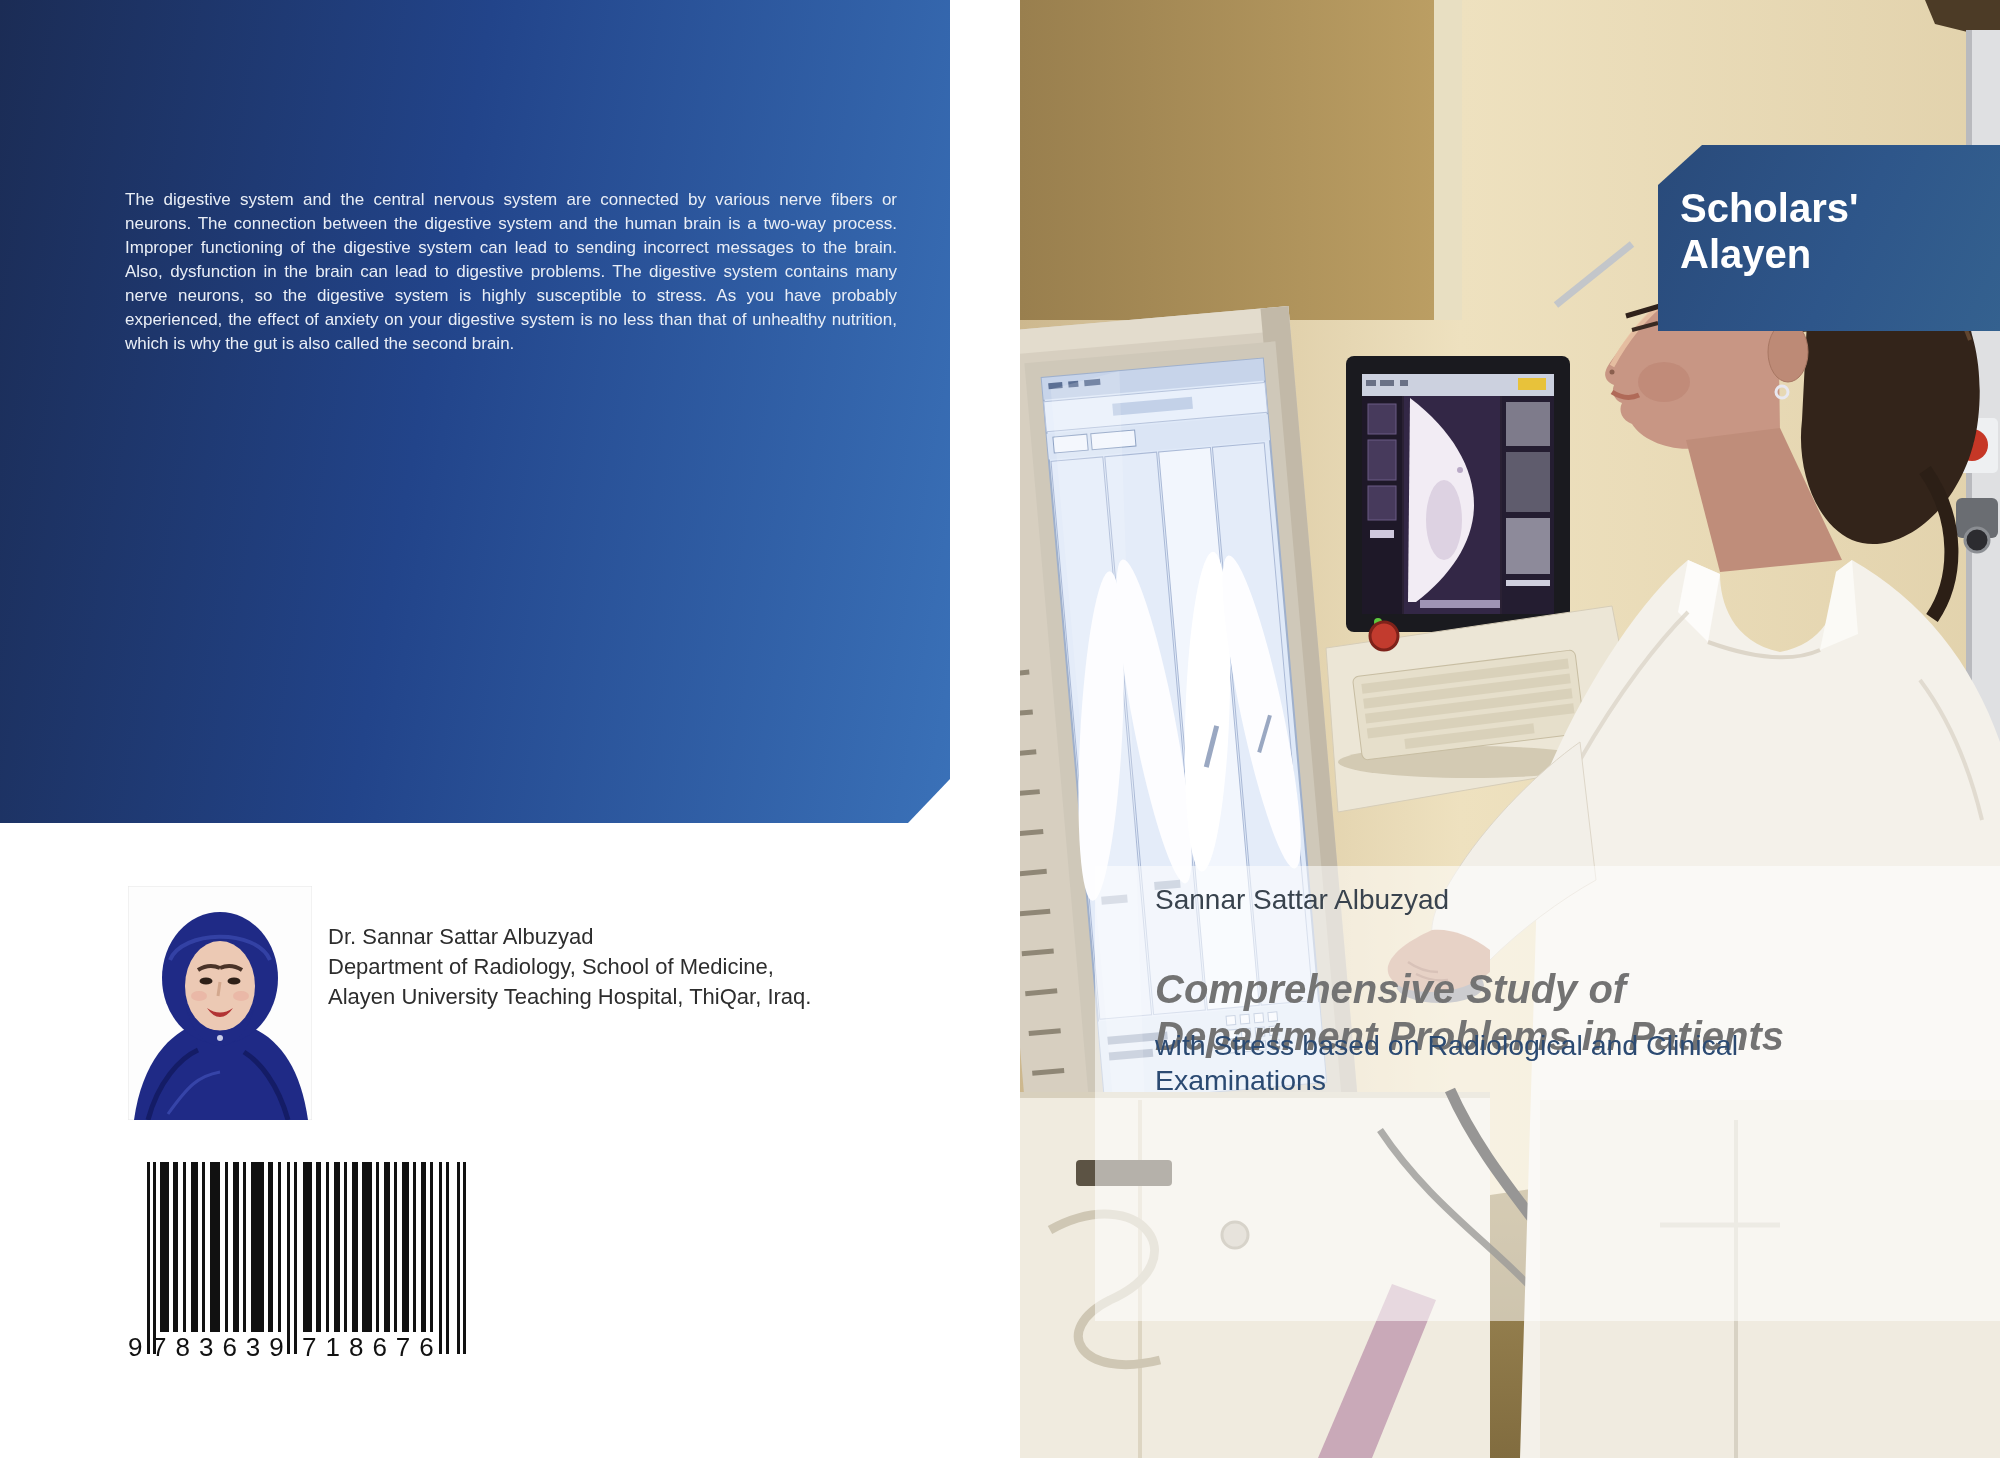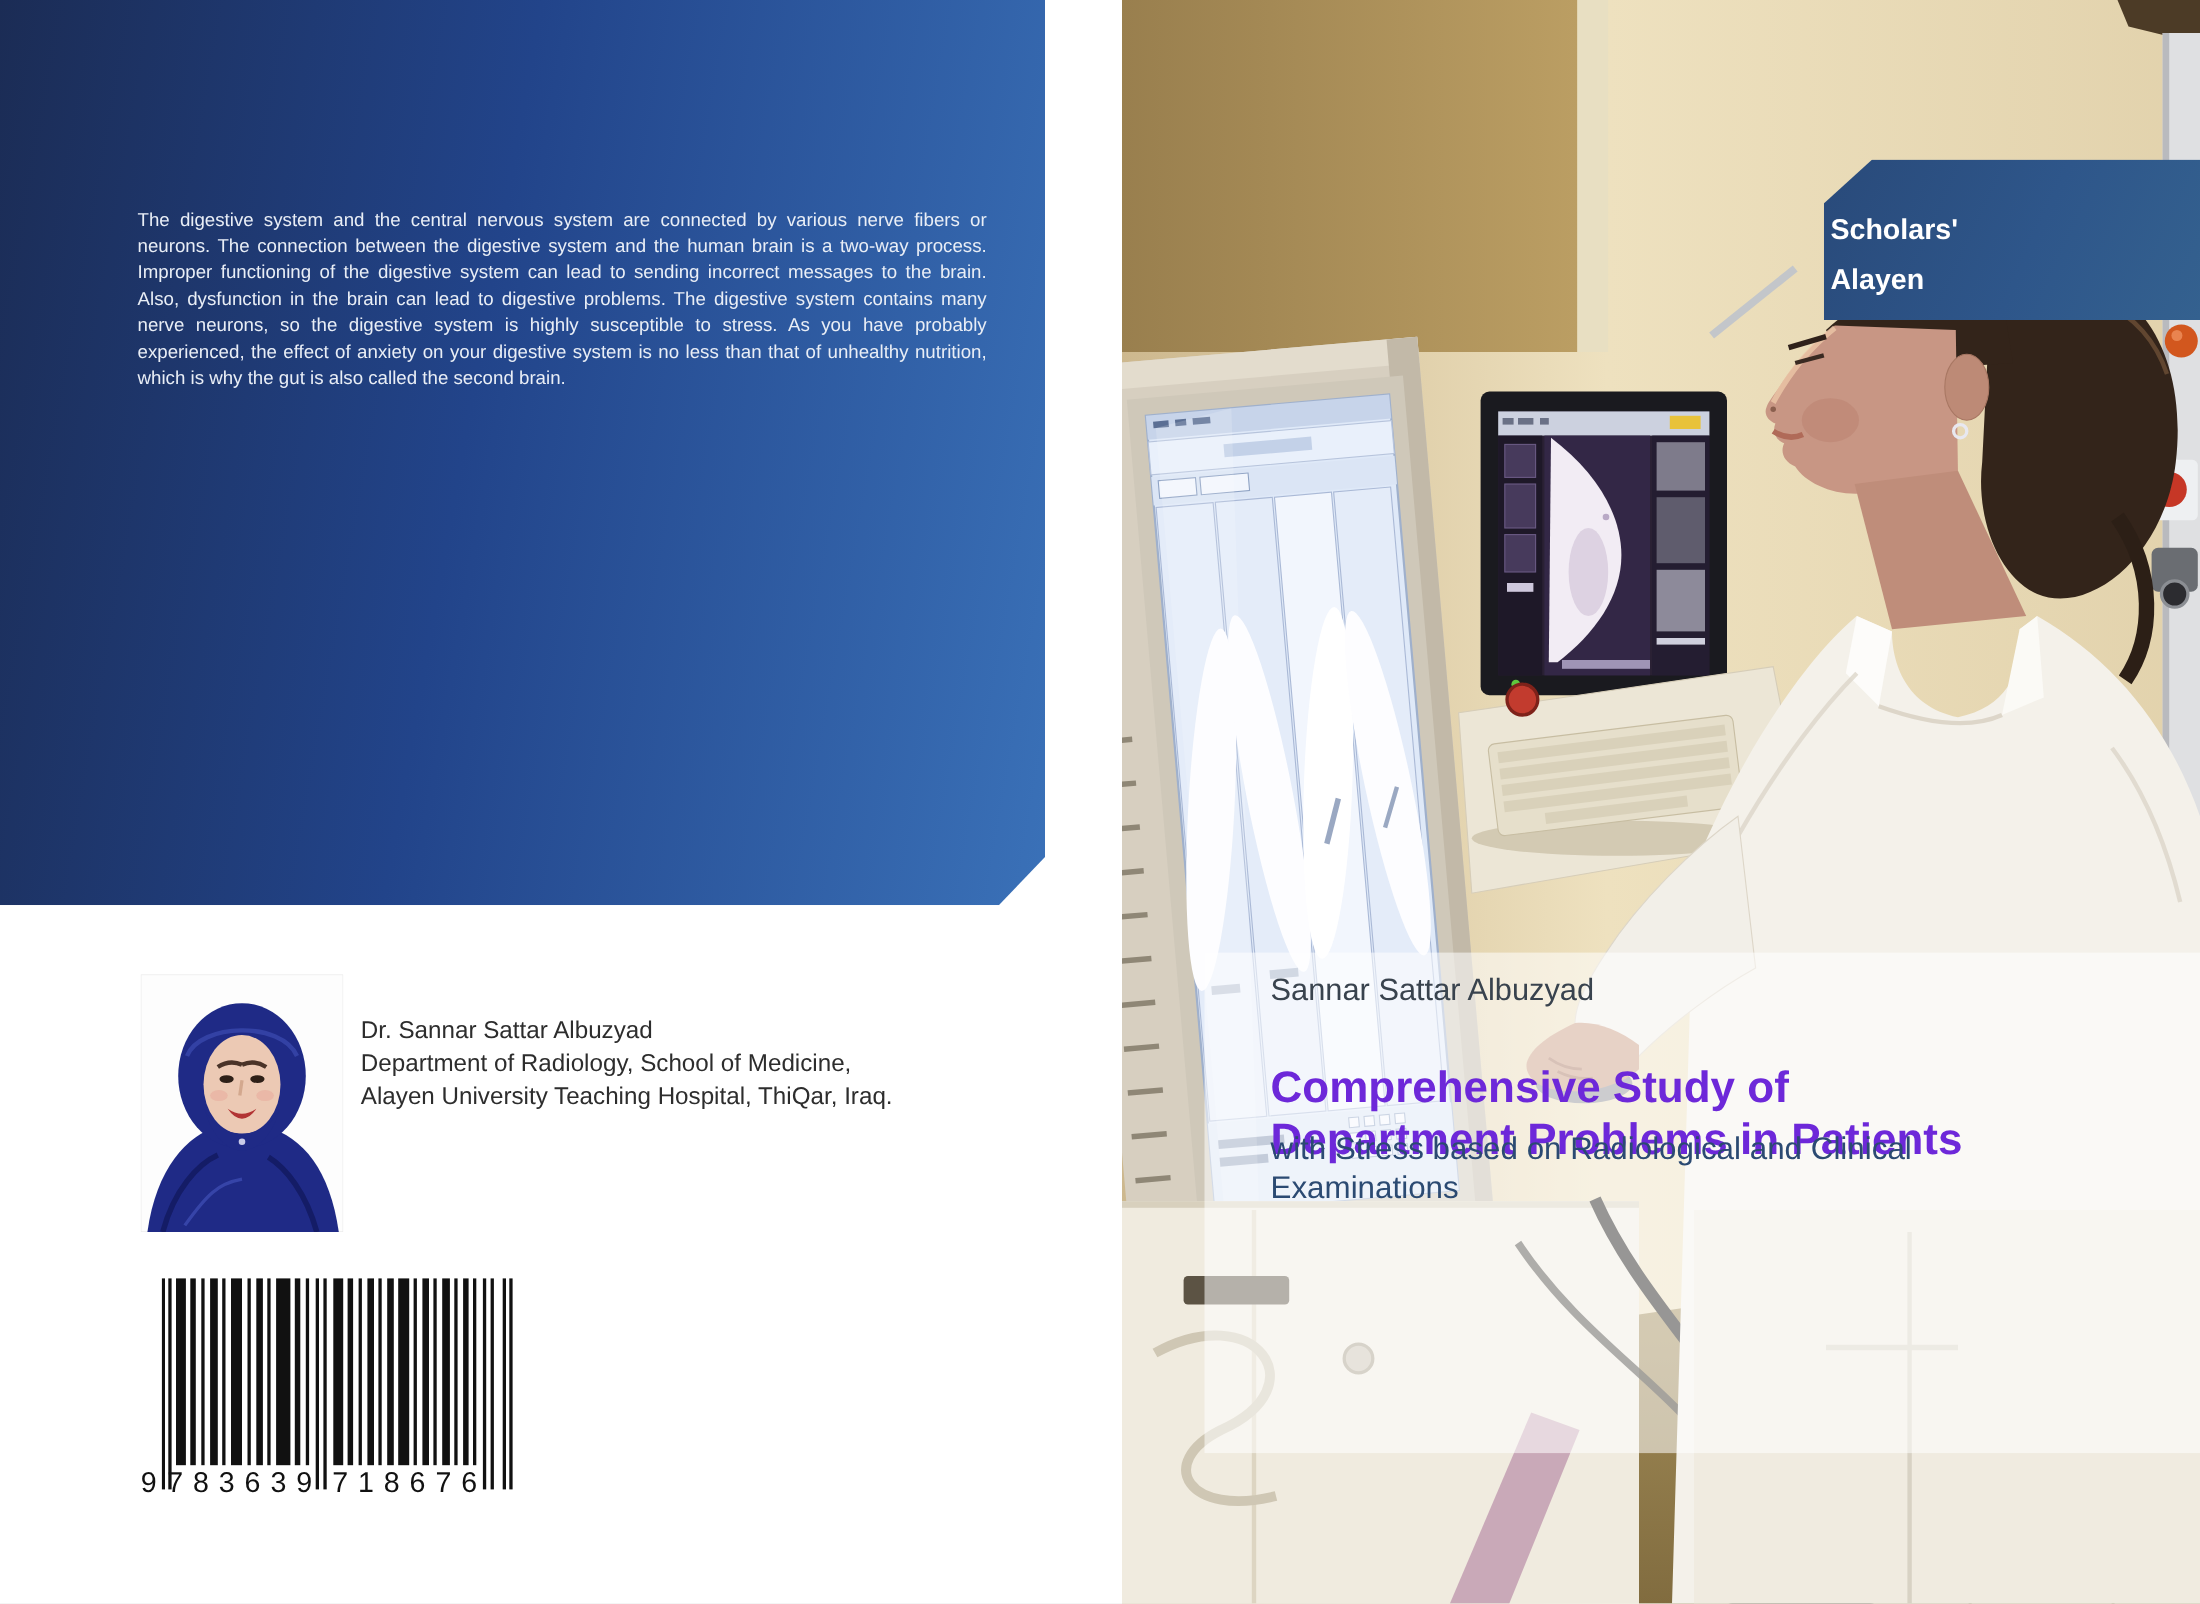--- a/index.html
+++ b/index.html
@@ -28,36 +28,36 @@
     font-size:22px;line-height:30px;
   }
   .barcode-wrap{position:absolute;left:147px;top:1162px;width:320px;height:200px;background:#fff;}
   .barcode-digit{position:absolute;top:1332px;color:#111;font-size:26px;}
   .bd-prefix{left:128px;}
   .bd-g1{left:152px;width:128px;letter-spacing:9px;text-align:center;}
   .bd-g2{left:302px;width:140px;letter-spacing:9px;text-align:center;}
   
   .photo{position:absolute;left:1020px;top:0;width:980px;height:1458px;}
   .publisher-banner{
-    position:absolute;left:1658px;top:145px;width:342px;height:146px;
+    position:absolute;left:1658px;top:145px;width:342px;height:186px;
     background:linear-gradient(115deg,#294a7a 0%,#2e568a 55%,#34618f 100%);
     clip-path:polygon(44px 0,100% 0,100% 100%,0 100%,0 40px);
-    color:#fff;font-weight:bold;font-size:26px;line-height:46px;
-    padding-left:6px;padding-top:40px;box-sizing:border-box;
+    color:#fff;font-weight:bold;font-size:40px;line-height:46px;
+    padding-left:22px;padding-top:40px;box-sizing:border-box;
   }
   .title-overlay{
     position:absolute;left:1095px;top:866px;width:905px;height:455px;
     background:rgba(255,255,255,0.55);
   }
   .front-author{
     position:absolute;left:1155px;top:884px;color:#39434e;font-size:28px;white-space:nowrap;
   }
   .front-title{
-    position:absolute;left:1155px;top:966px;color:#6d28d9;
-    font-size:40px;font-weight:bold;line-height:47px;white-space:nowrap;
+    position:absolute;left:1155px;top:966px;color:#737373;
+    font-size:40px;font-weight:bold;line-height:47px;white-space:nowrap;font-style:italic;
   }
   .front-subtitle{
     position:absolute;left:1155px;top:1028px;width:650px;
     color:#2b4a72;font-size:28.5px;line-height:35px;
   }
 </style>
 </head>
 <body>
 
 <div id="page">

